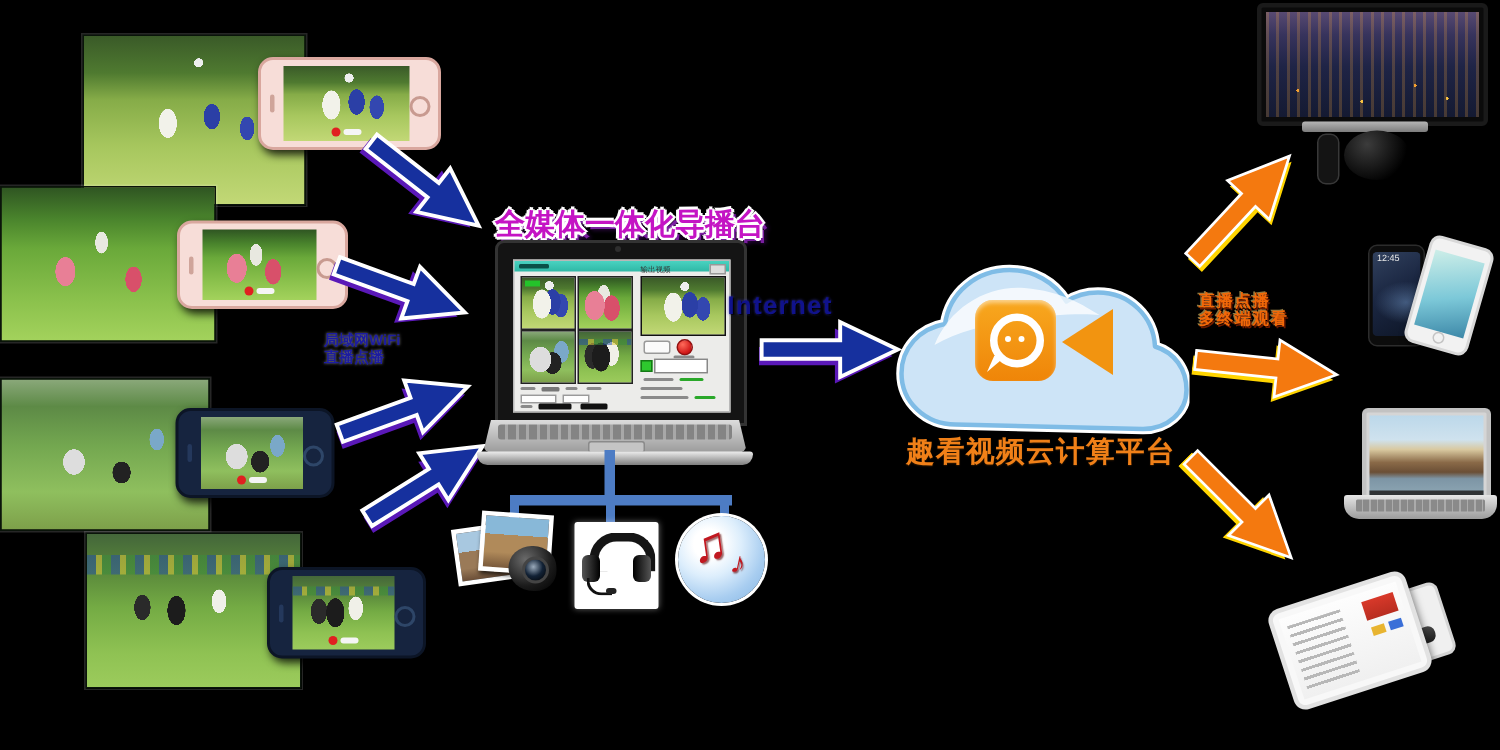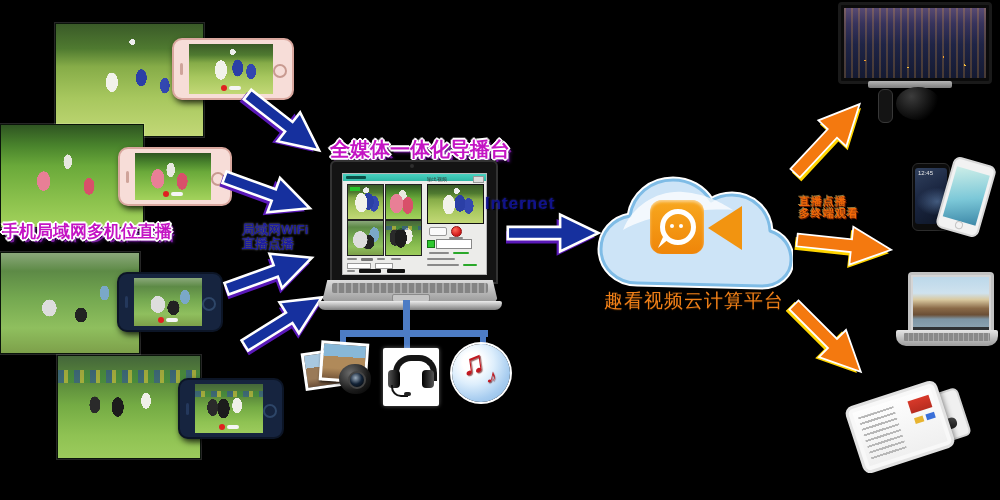--- a/index.html
+++ b/index.html
@@ -47,26 +47,26 @@
   .rec-badge{position:absolute;left:50%;bottom:3px;width:20px;height:6px;margin-left:-10px;}
   .rec-badge i{position:absolute;left:0;top:0;width:6px;height:6px;border-radius:50%;background:#e02020;}
   .rec-badge b{position:absolute;left:8px;top:1px;width:12px;height:4px;border-radius:2px;background:#f5f5f5;}
 
   
   .headline{position:absolute;font-weight:bold;color:#c414c4;white-space:nowrap;
     text-shadow:-1px -1px 0 #fff,1px -1px 0 #fff,-1px 1px 0 #fff,1px 1px 0 #fff,
       -2px 0 0 #fff,2px 0 0 #fff,0 -2px 0 #fff,0 2px 0 #fff,
       3px 3px 0 #7a1fa0,4px 4px 3px rgba(60,10,90,.85);}
   .small-note{position:absolute;font-weight:bold;line-height:1.05;white-space:nowrap;}
-  .note-blue{color:#1c1ca0;font-size:13px;text-shadow:0 0 2px rgba(255,255,255,.55);margin-left:26px;}
+  .note-blue{color:#1c1ca0;font-size:10px;text-shadow:0 0 2px rgba(255,255,255,.55);}
   .note-orange{color:#f26808;font-size:11px;letter-spacing:1px;
     text-shadow:1px 1px 0 rgba(120,30,0,.9),-1px -1px 0 rgba(255,220,120,.55);}
   .internet-word{position:absolute;font-weight:bold;font-size:17px;color:#10128c;letter-spacing:1px;
     text-shadow:1px 1px 1px #000,0 0 2px rgba(70,70,220,.8);}
-  .cloud-word{position:absolute;font-weight:normal;font-size:19px;color:#f08018;letter-spacing:1px;
+  .cloud-word{position:absolute;font-weight:bold;font-size:19px;color:#f08018;letter-spacing:1px;
     text-shadow:0 1px 1px rgba(120,60,0,.4);}
 
   
   .arrow{position:absolute;}
   .arrow svg{display:block;}
 
   
   #laptop-screen{left:330px;top:160px;width:164px;height:120px;background:#141414;
     border:2px solid #333;border-radius:6px 6px 0 0;}
   #laptop-cam{left:410px;top:164px;width:4px;height:4px;border-radius:50%;background:#2e2e2e;}
@@ -210,21 +210,20 @@
     <span class="spk"></span>
     <div class="scr scene-d">
       <span class="rec-badge">
           <i></i>
           <b></b>
         </span>
     </div>
     <span class="home"></span>
   </div>
 
-  <div class="headline" style="left:2px;top:220px;font-size:17px;">手机局域网多机位直播</div>
 
   <div class="small-note note-blue" style="left:216px;top:223px;">
     <div>局域网WiFi</div>
     <div>直播点播</div>
   </div>
 
   <div class="arrow" style="left:236px;top:100px;transform:rotate(38deg);">
     <svg width="96" height="46" viewBox="0 0 110 50">
       <polygon points="-2,23 58,23 58,9 102,30 58,51 58,37 -2,37" fill="#5a18b8"></polygon>
       <polygon points="2,18 62,18 62,4 106,25 62,46 62,32 2,32" fill="#16309e" stroke="#ffffff" stroke-width="3"></polygon>

